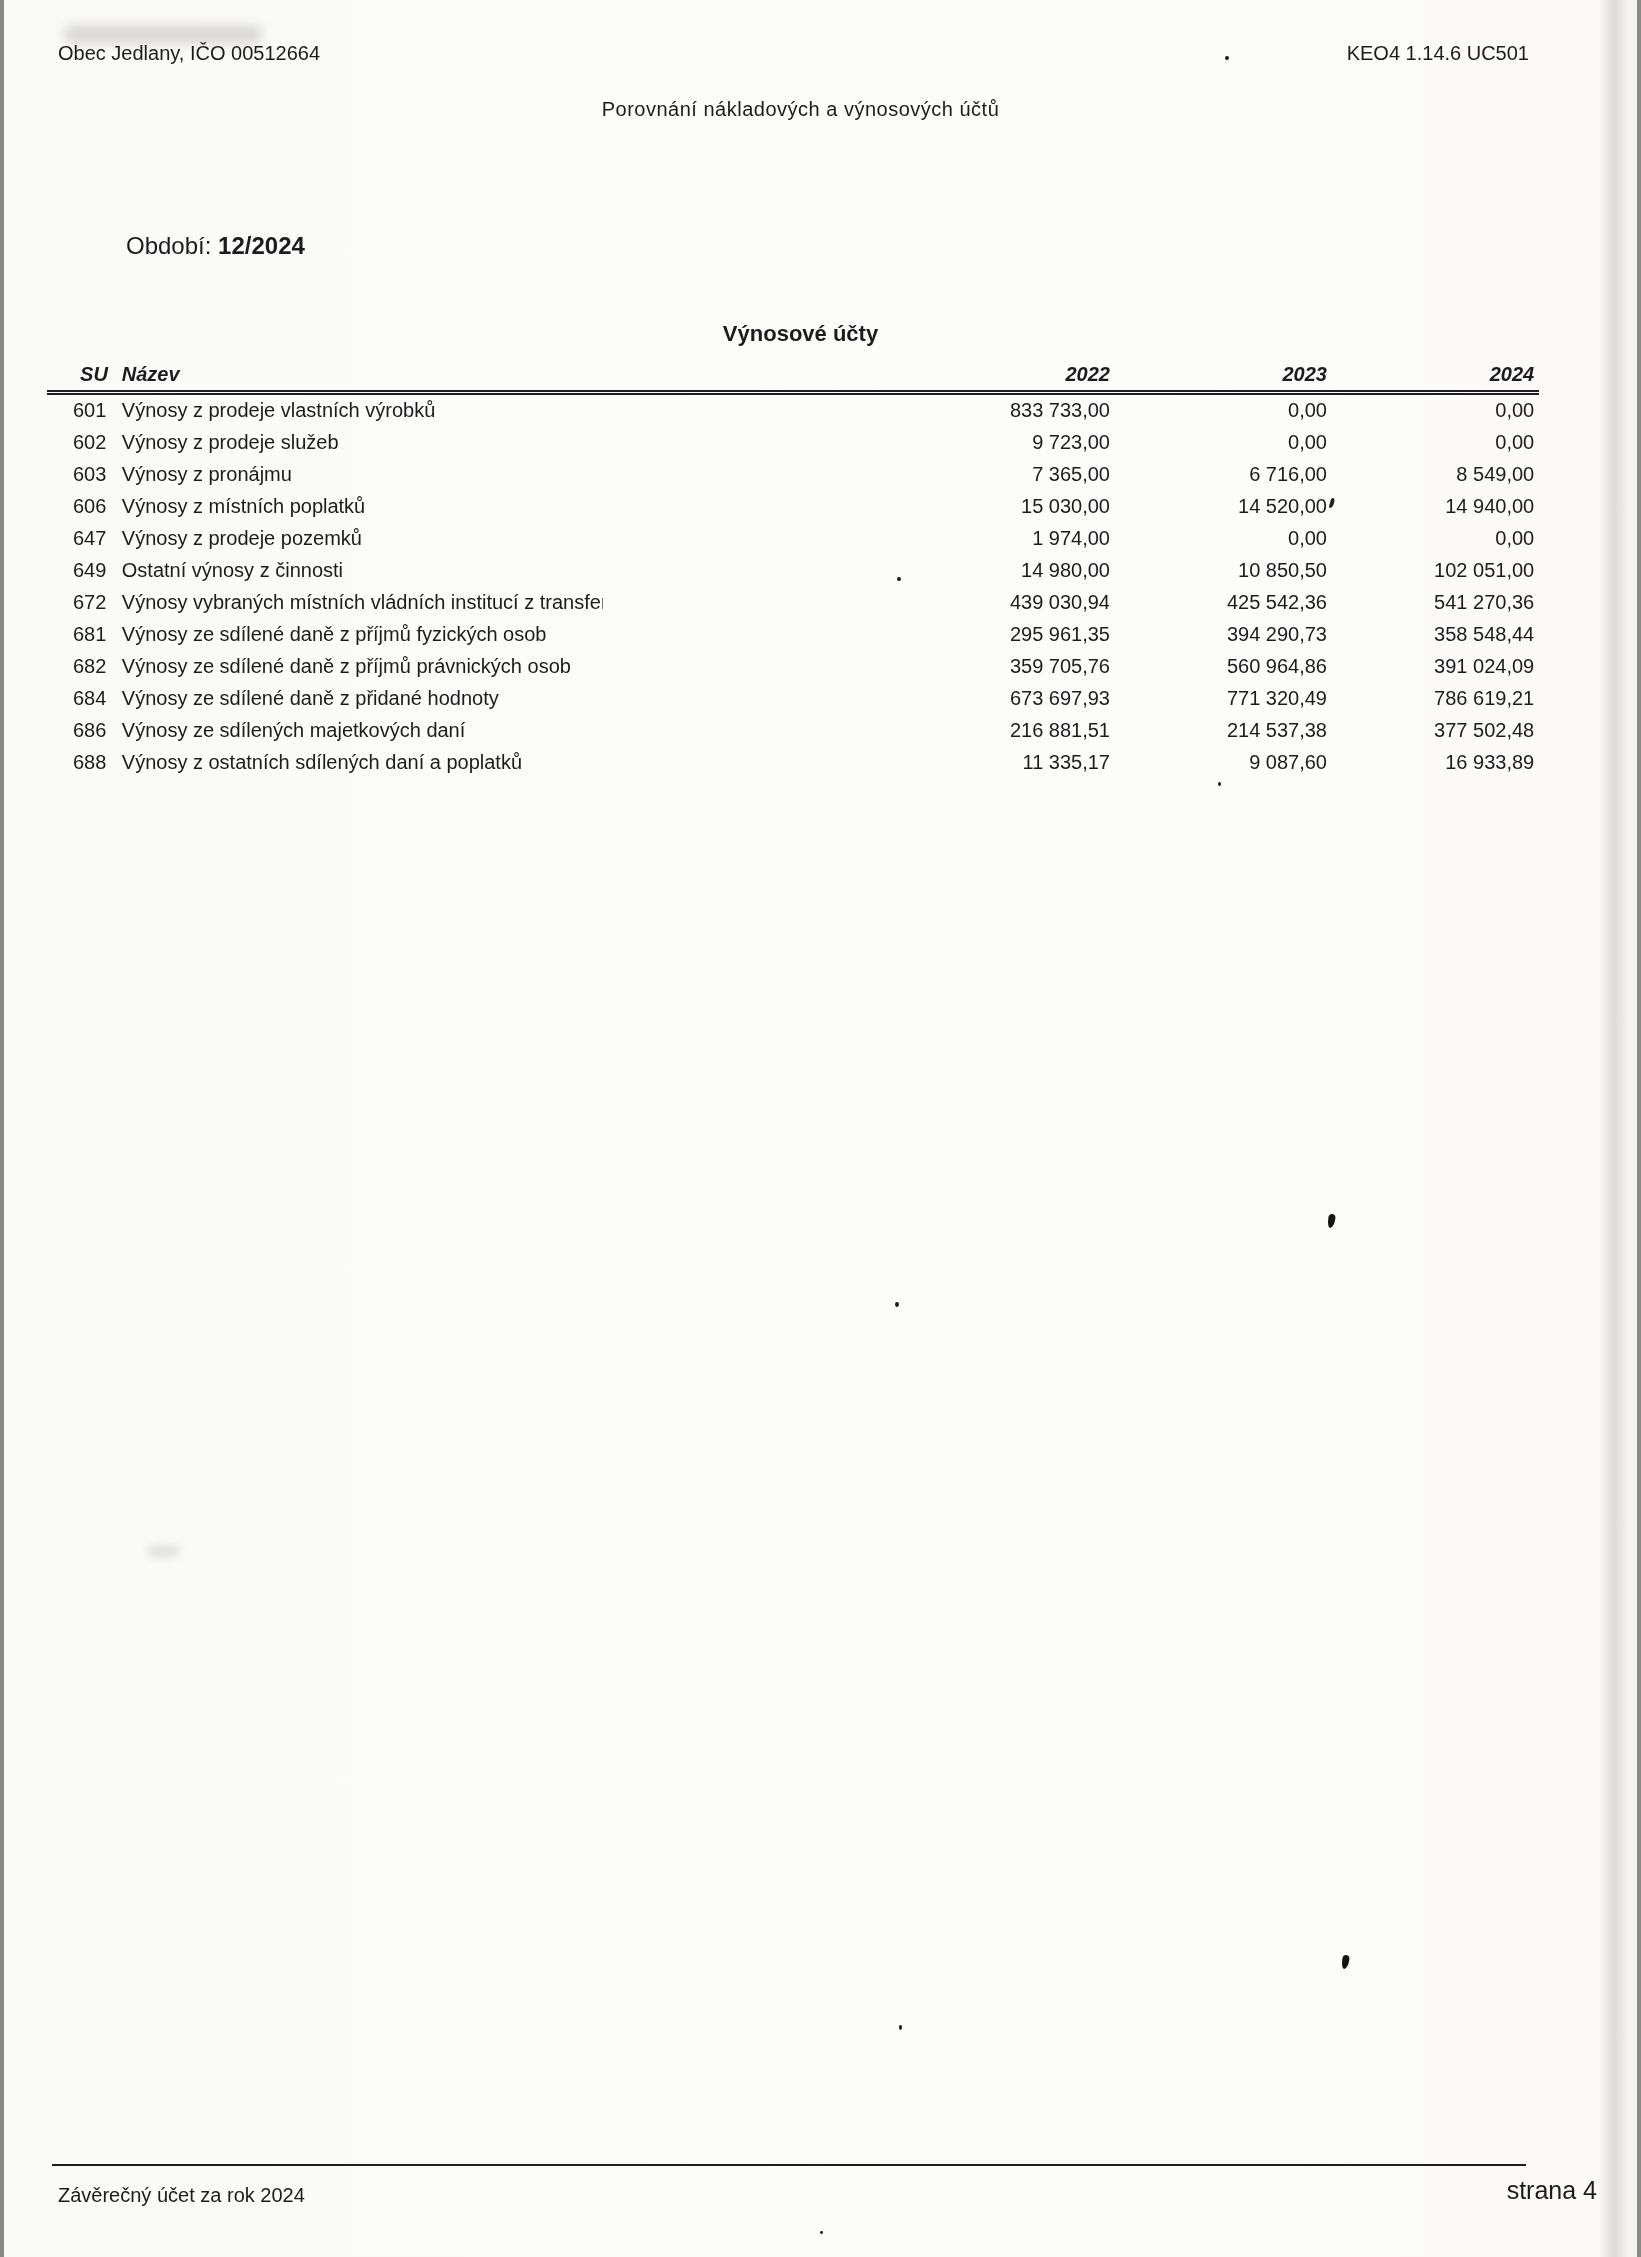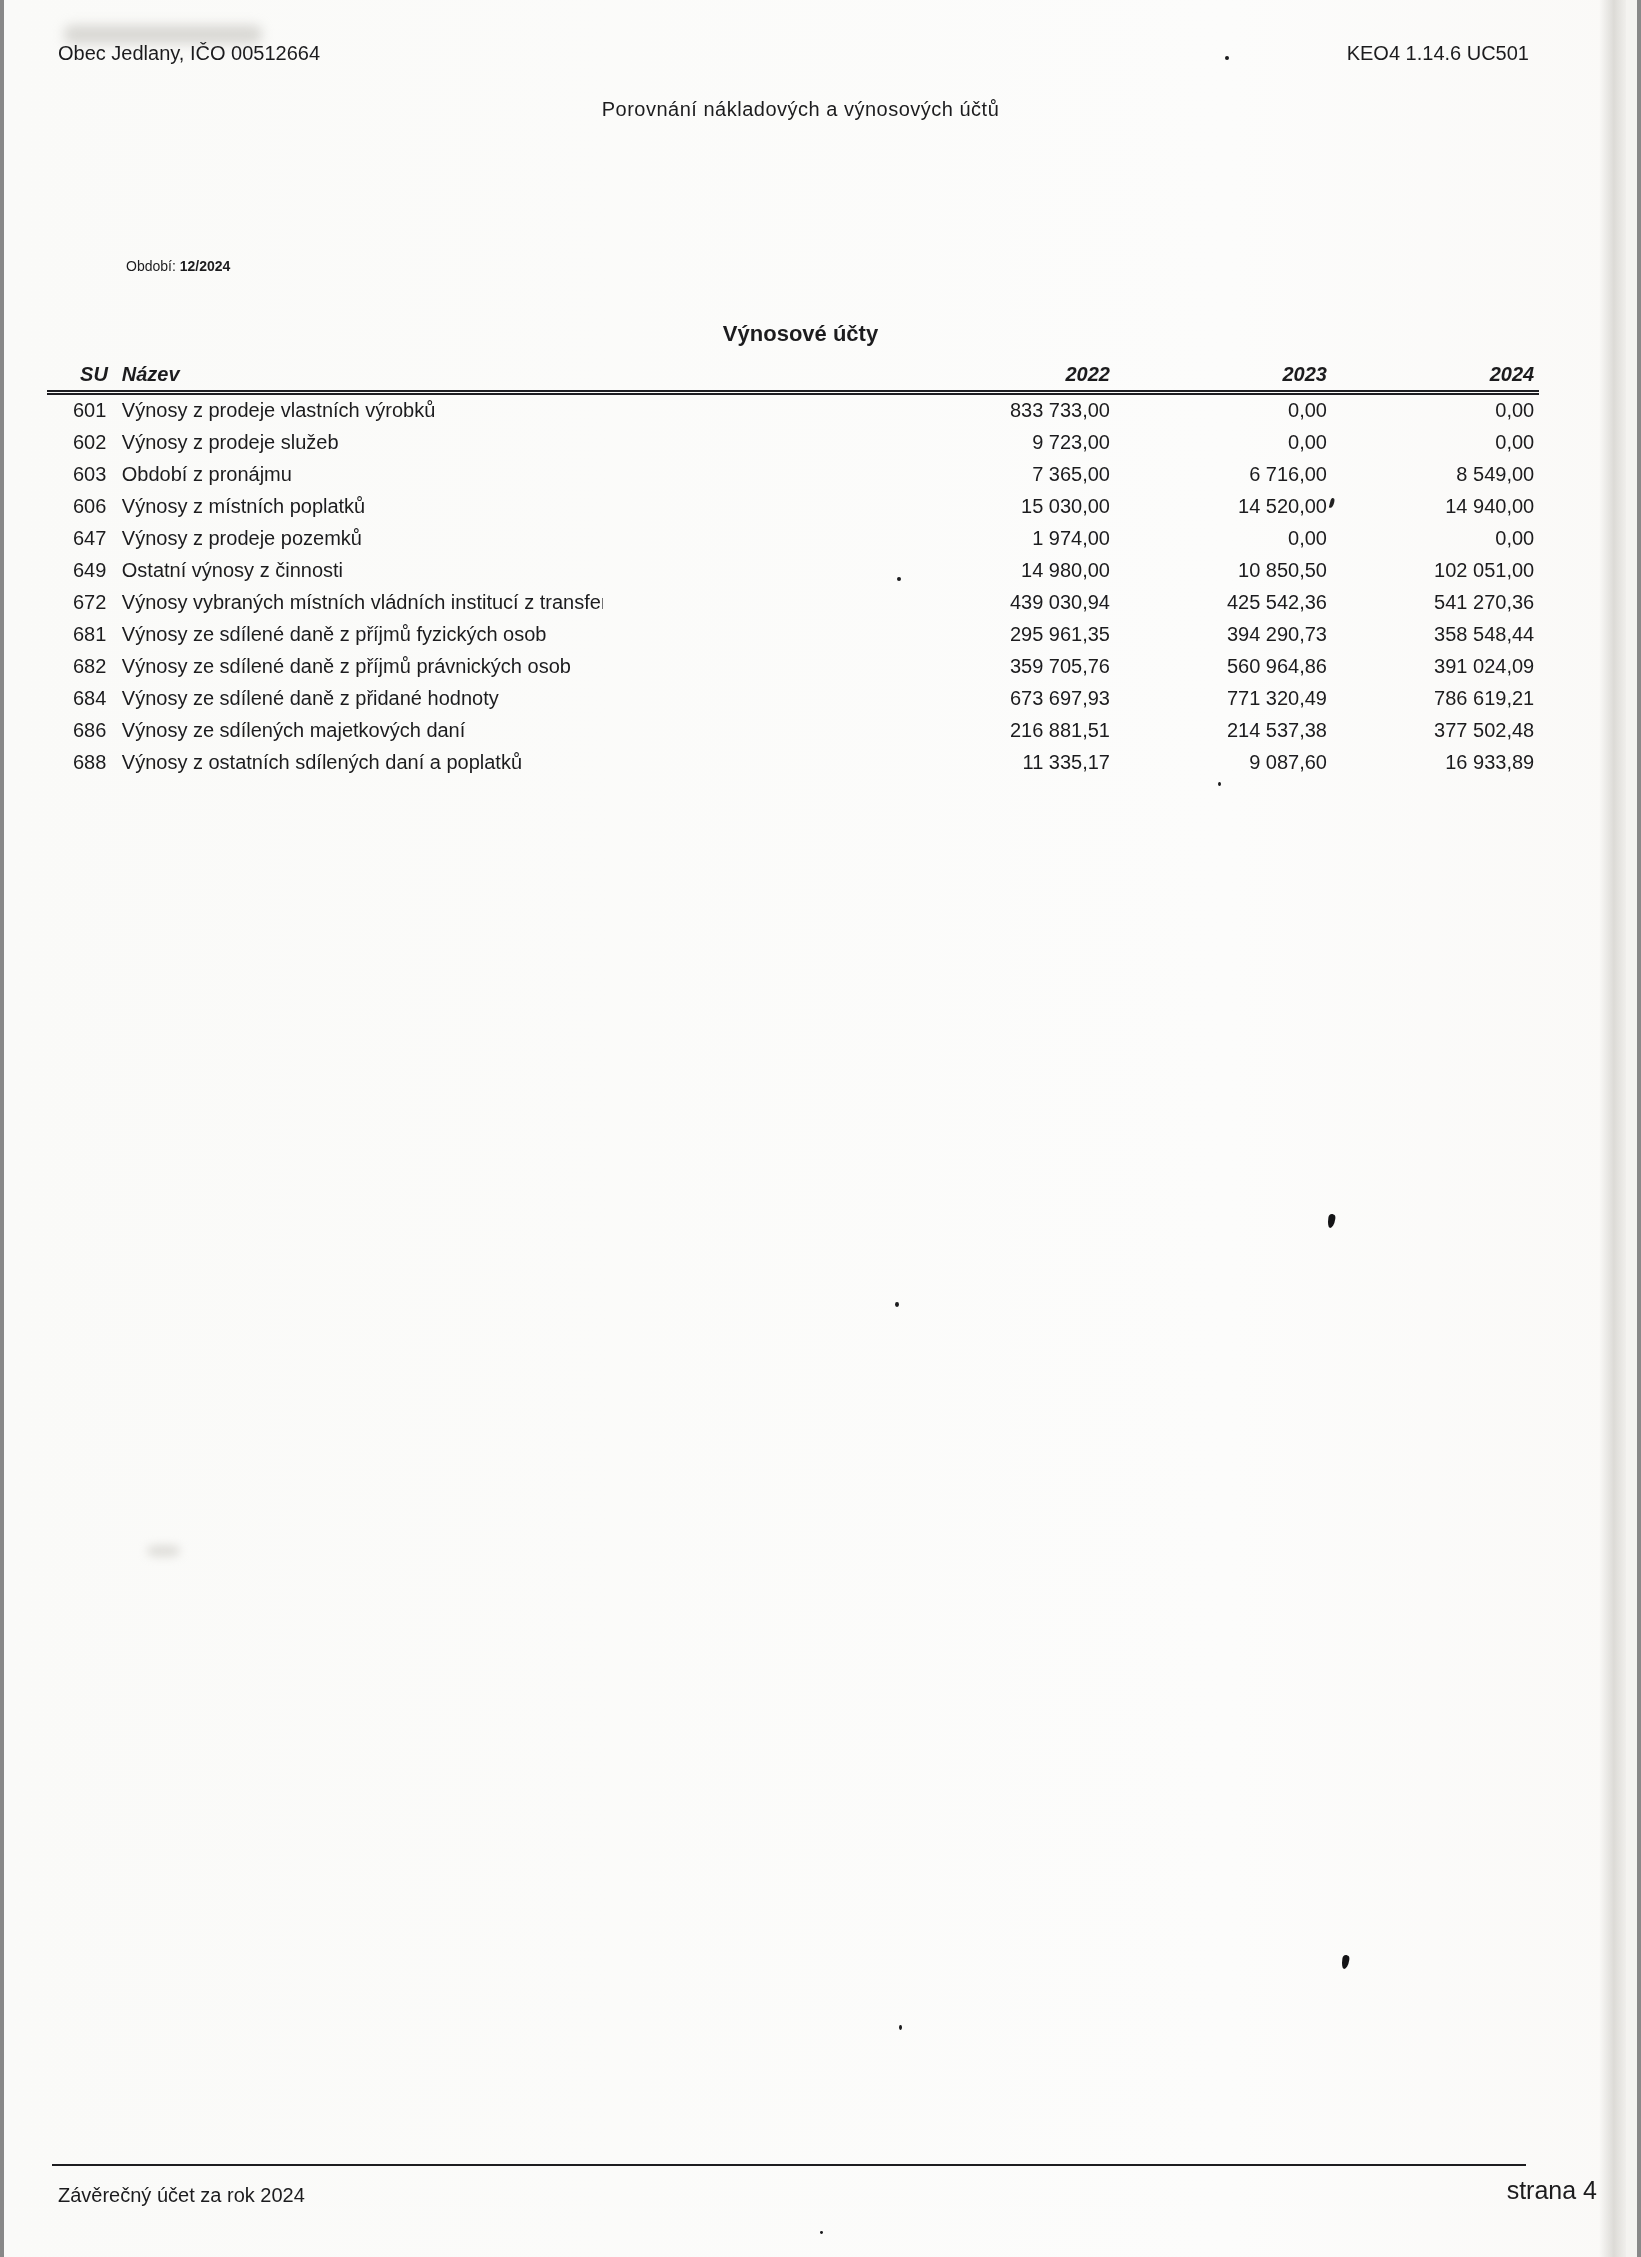--- a/index.html
+++ b/index.html
@@ -10,21 +10,21 @@
     margin:0 auto;
     background:linear-gradient(90deg,#fafaf8 0%,#fcfcfb 75%,#faf9f7 100%);
     font-family:"Liberation Sans","DejaVu Sans",sans-serif;
     color:#1c1c1e;
     overflow:hidden;
   }
   
   .hdr-left{position:absolute;left:54px;top:42px;font-size:20px;}
   .hdr-right{position:absolute;right:108px;top:42px;font-size:20px;}
   .title{position:absolute;left:0;top:98px;width:1593px;text-align:center;font-size:20px;font-weight:400;letter-spacing:0.5px;}
-  .period{position:absolute;left:122px;top:258px;font-size:14px;}
+  .period{position:absolute;left:122px;top:232px;font-size:24px;}
   .period b{font-weight:700;}
   .section-title{position:absolute;left:0;top:321px;width:1593px;text-align:center;font-size:22px;font-weight:700;}
   
   table.acc{
     position:absolute;left:43px;top:355px;width:1492px;
     border-collapse:collapse;table-layout:fixed;
     font-size:20px;
   }
   table.acc col.c-su{width:68px;}
   table.acc col.c-nazev{width:488px;}
@@ -105,21 +105,21 @@
     </tr>
         <tr>
       <td class="su">602</td>
       <td class="nazev">Výnosy z prodeje služeb</td>
       <td class="num">9 723,00</td>
       <td class="num">0,00</td>
       <td class="num y2024">0,00</td>
     </tr>
         <tr>
       <td class="su">603</td>
-      <td class="nazev">Období z pronájmu</td>
+      <td class="nazev">Výnosy z pronájmu</td>
       <td class="num">7 365,00</td>
       <td class="num">6 716,00</td>
       <td class="num y2024">8 549,00</td>
     </tr>
         <tr>
       <td class="su">606</td>
       <td class="nazev">Výnosy z místních poplatků</td>
       <td class="num">15 030,00</td>
       <td class="num">14 520,00</td>
       <td class="num y2024">14 940,00</td>

